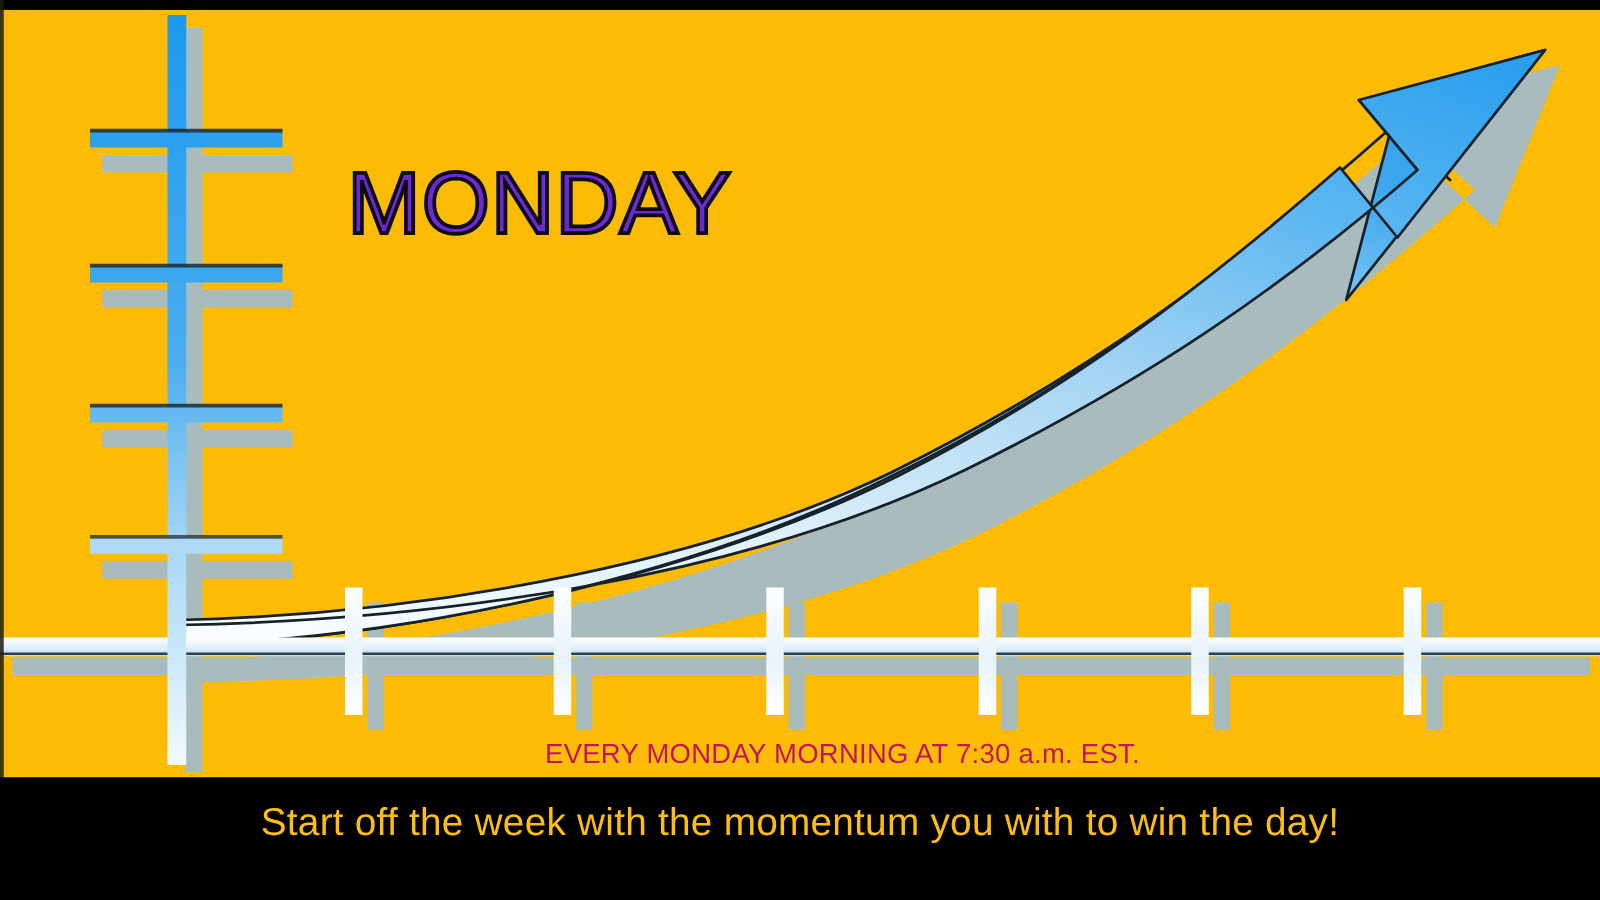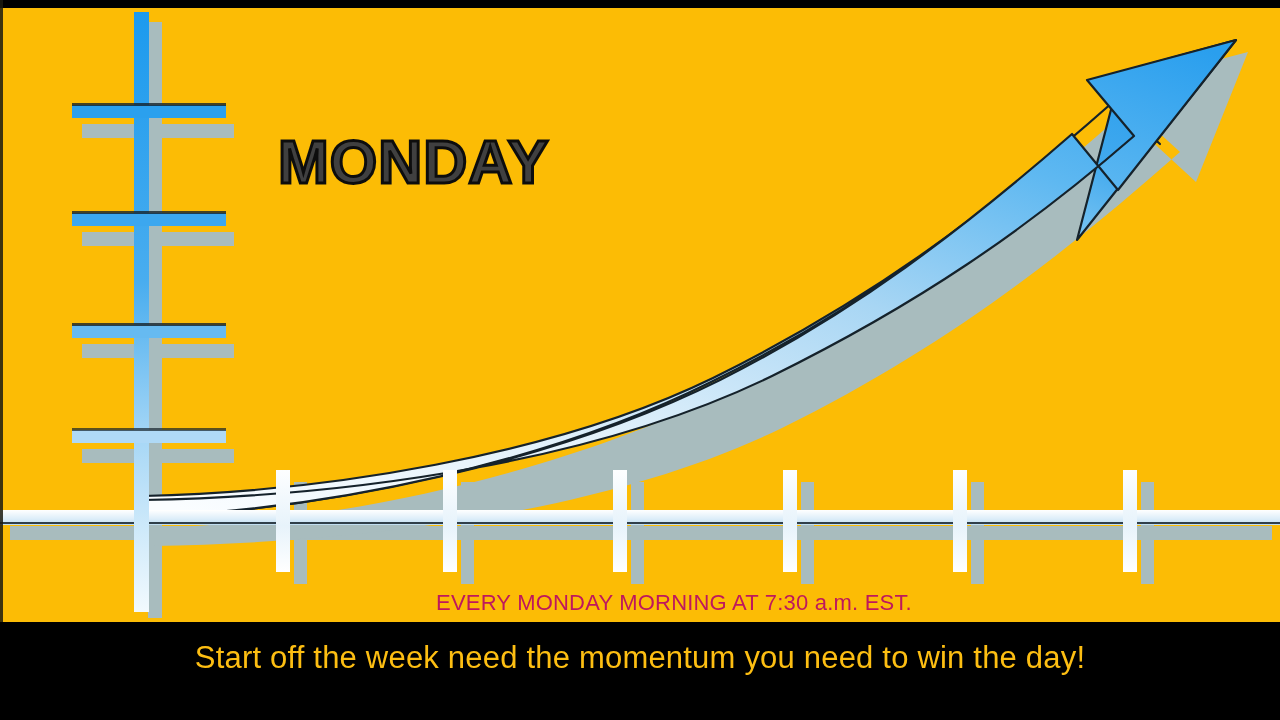--- a/index.html
+++ b/index.html
@@ -51,24 +51,24 @@
     height: 618px;
   }
 
   
   #headline {
     position: absolute;
     left: 278px;
     top: 96px;
     width: 700px;
     z-index: 5;
-    color: #404040;
-    font-family: "Liberation Sans", sans-serif;
-    font-weight: 700;
-    font-size: 61px;
+    color: #6d28d9;
+    font-family: "Liberation Sans", sans-serif;
+    font-weight: 400;
+    font-size: 70px;
     line-height: 125px;
     letter-spacing: 1px;
     text-transform: uppercase;
     -webkit-text-stroke: 3px #0d0d0d;
   }
   #headline .line { display: block; white-space: nowrap; }
 
   
   #schedule {
     position: absolute;
@@ -249,16 +249,16 @@
     </div>
 
     <div id="schedule">EVERY MONDAY MORNING AT 7:30 a.m. EST.</div>
 
     <div id="top-rule"></div>
   </div>
 
   <div id="left-rule"></div>
 
   <div id="footer-band">
-    <div id="footer-text">Start off the week need the momentum you need to win the day!</div>
+    <div id="footer-text">Start off the week with the momentum you with to win the day!</div>
   </div>
 
 </div>
 
 </body></html>

